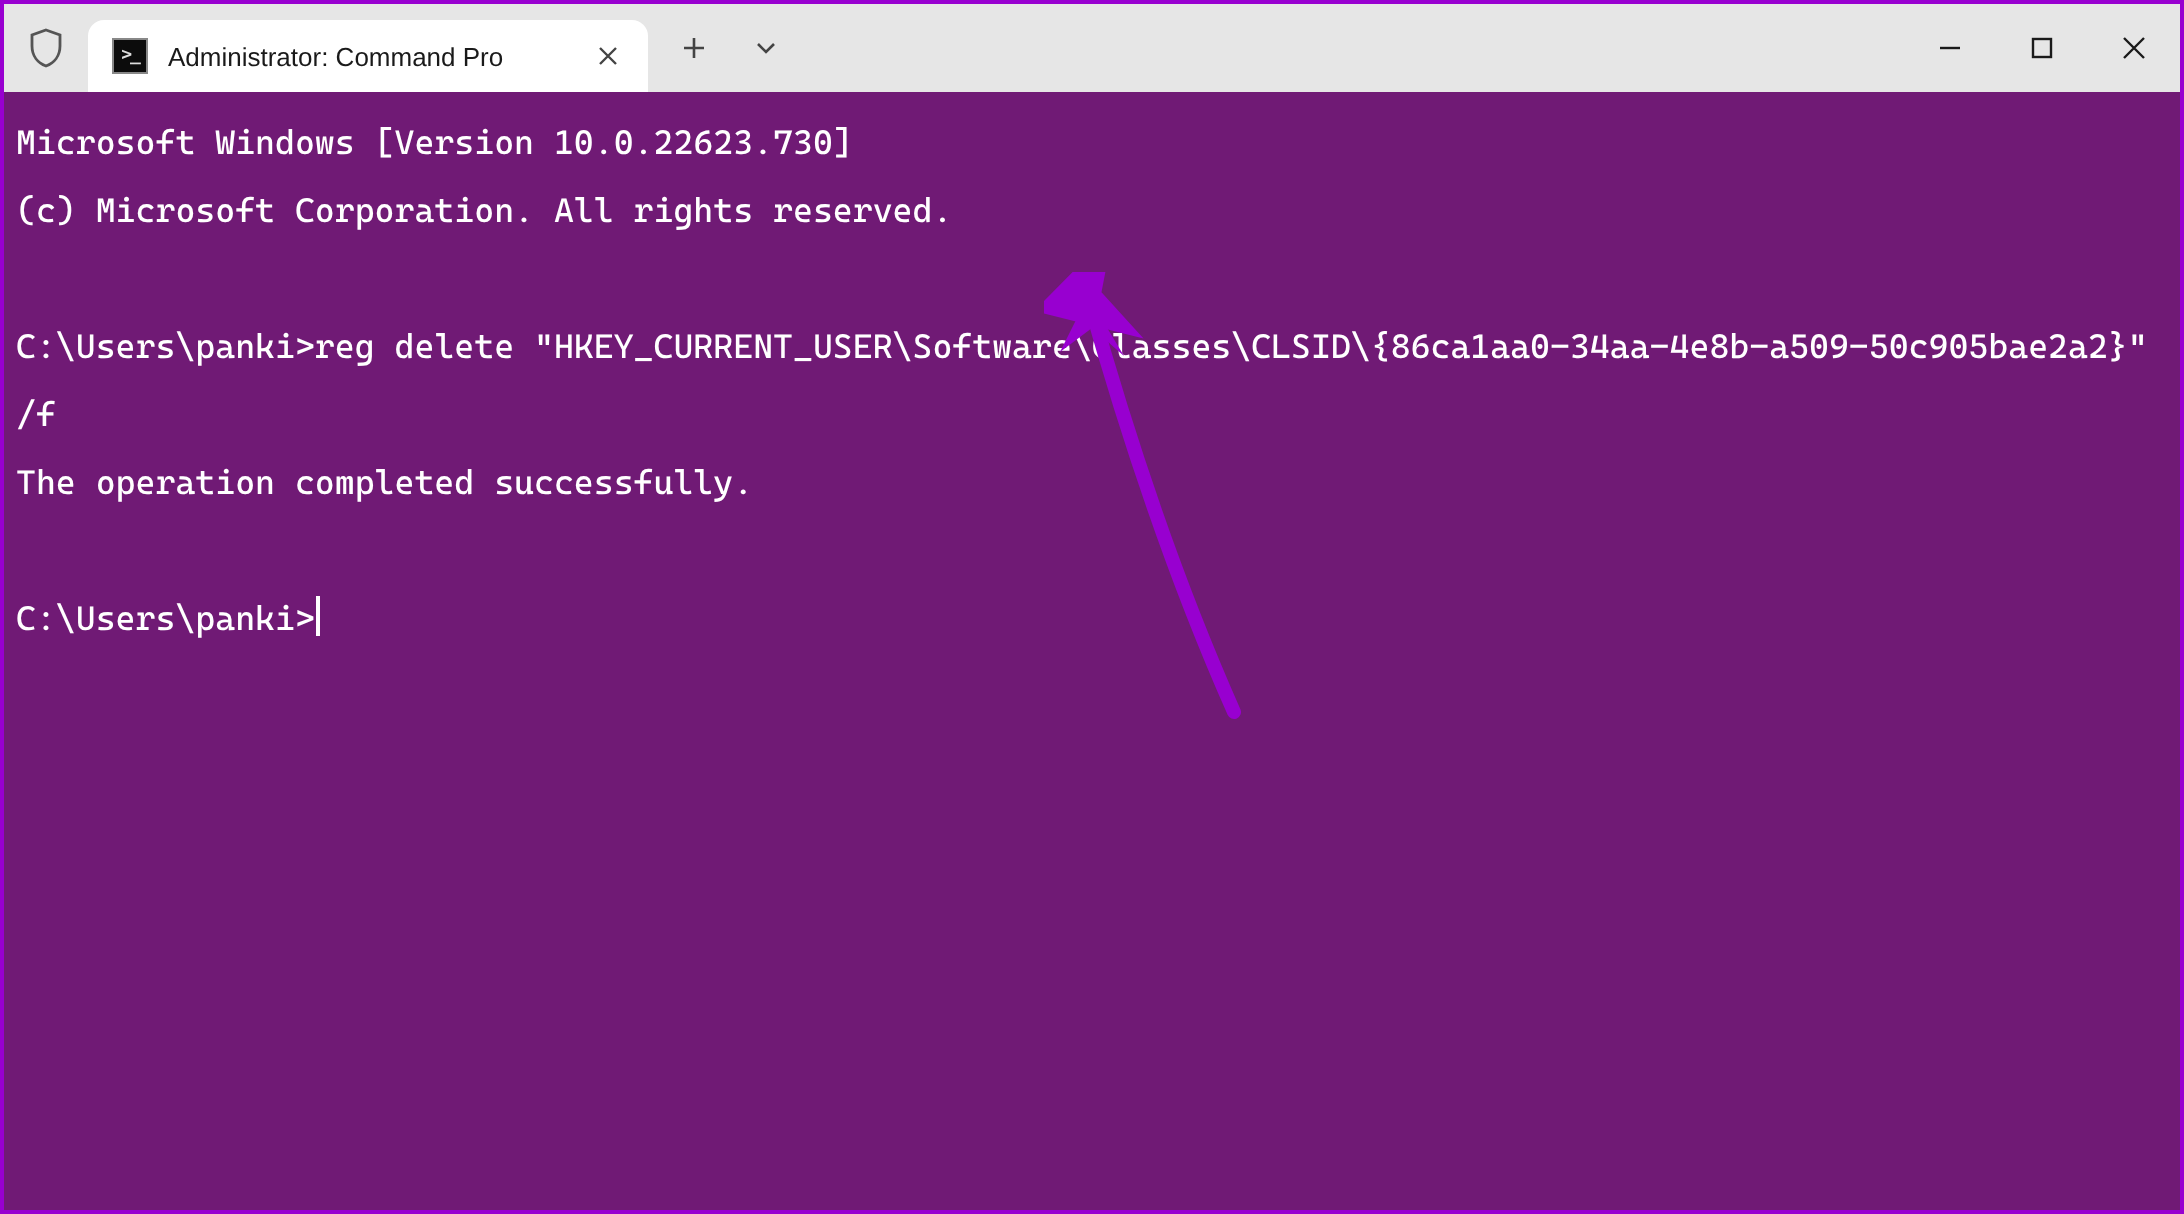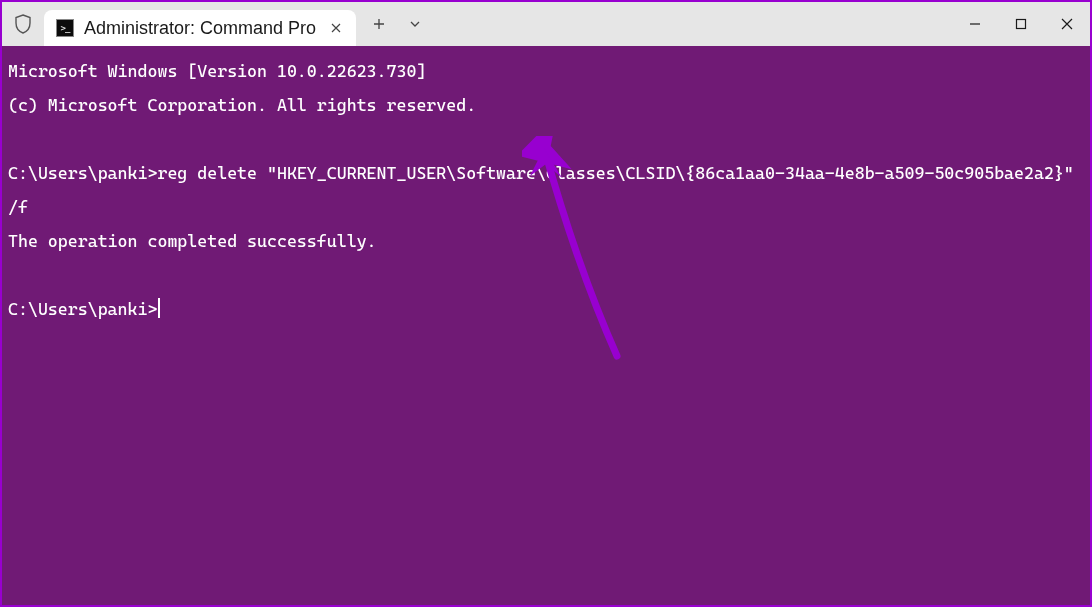--- a/index.html
+++ b/index.html
@@ -47,21 +47,21 @@
     background: #ffffff;
     height: 36px;
     margin-top: 8px;
     border-radius: 8px 8px 0 0;
     padding: 0 10px 0 12px;
     min-width: 280px;
     gap: 10px;
     position: relative;
   }
   .tab-title {
-    font-size: 18px;
+    font-size: 13px;
     color: #1a1a1a;
     flex: 1;
     white-space: nowrap;
     overflow: hidden;
   }
   .tab-close {
     width: 20px;
     height: 20px;
     display: flex;
     align-items: center;

